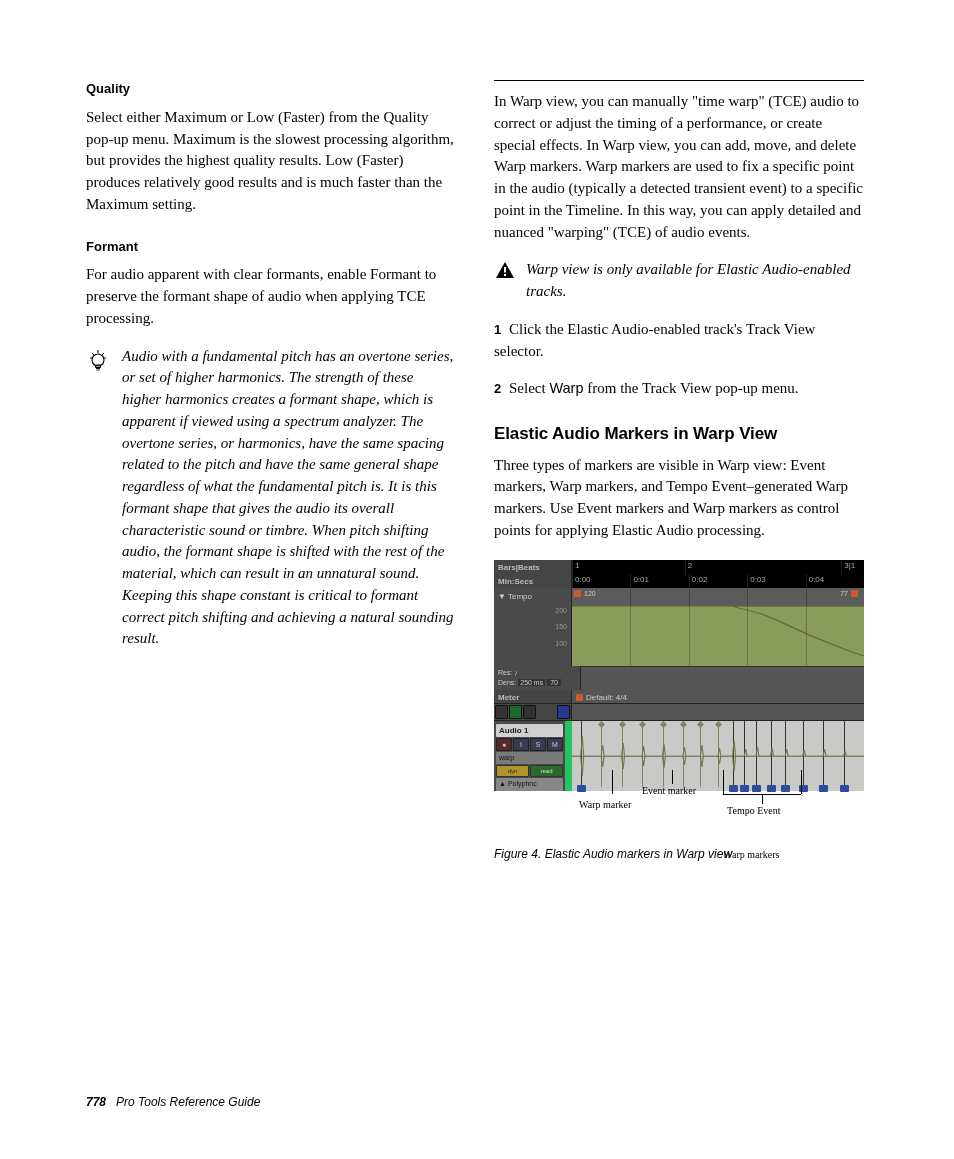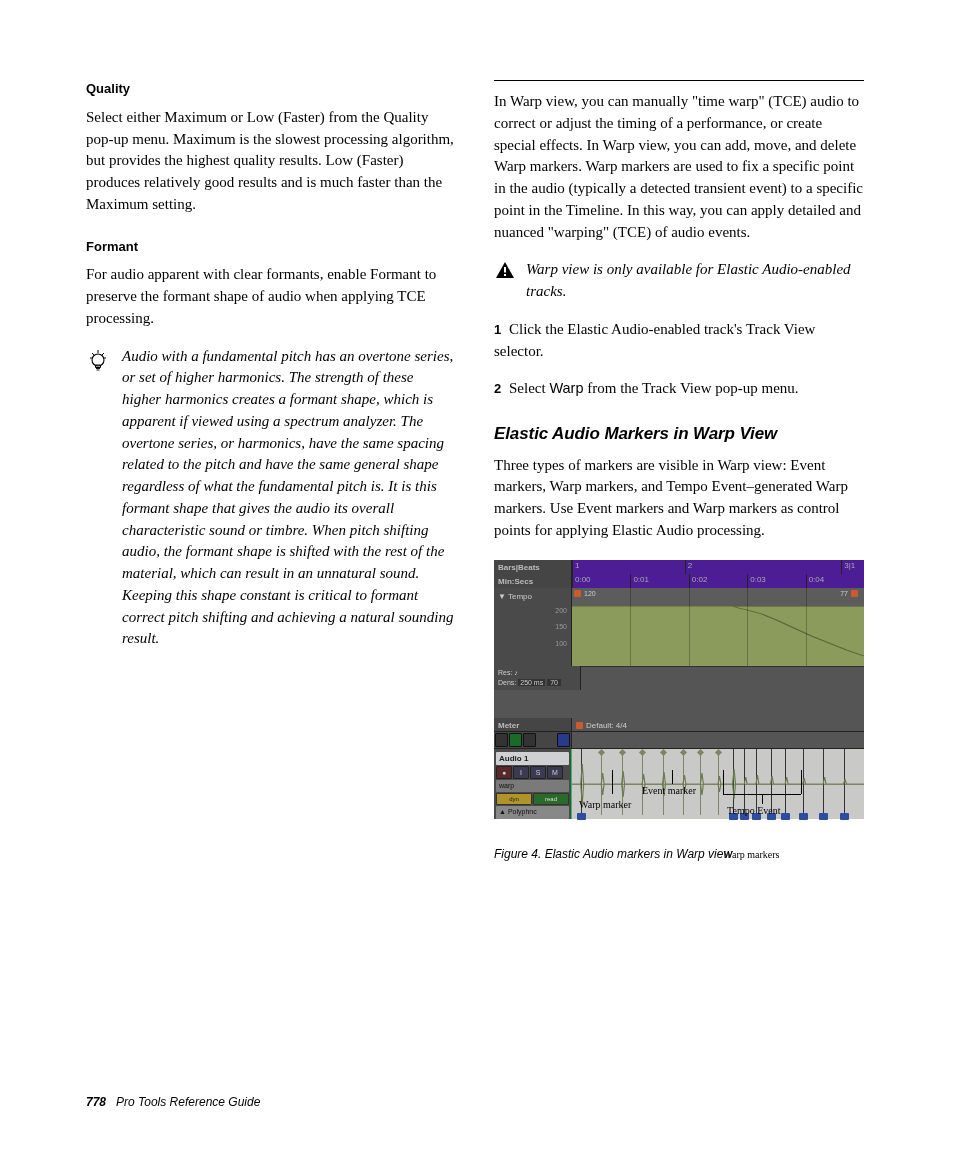--- a/index.html
+++ b/index.html
@@ -34,21 +34,20 @@
     font-size: 21px;
     margin: 0 0 10px 0;
     letter-spacing: -0.2px;
   }
   .h-sub {
     font-family: "Arial Black", "Helvetica Neue", Arial, sans-serif;
     font-weight: 900;
     font-size: 17px;
     margin: 22px 0 8px 0;
     letter-spacing: -0.1px;
-    font-style: italic;
   }
   .h-mini {
     font-family: Arial, "Helvetica Neue", sans-serif;
     font-weight: 700;
     font-size: 13px;
     margin: 0 0 8px 0;
   }
   .h-mini-task {
     font-family: Arial, "Helvetica Neue", sans-serif;
     font-weight: 700;
@@ -124,33 +123,33 @@
   
   .fig-box {
     width: 100%;
     height: 220px;
     background: #555;
     position: relative;
     font-family: Arial, sans-serif;
     font-size: 8px;
     color: #ccc;
   }
-  .fig-rulers { background:#4c1d95; height:14px; display:flex; }
+  .fig-rulers { background:#000000; height:14px; display:flex; }
   .fig-rlabel { width:78px; border-right:1px solid #222; padding:2px 4px; box-sizing:border-box; background:#454545; font-weight:bold; color:#bbb;}
   .fig-rticks { flex:1; display:flex; position:relative; }
   .fig-rticks span { flex:1; border-left:1px solid #222; padding-left:2px; color:#aaa;}
   .fig-tempo { display:flex; height:78px; }
   .fig-tempo-label { width:78px; background:#4a4a4a; border-right:1px solid #222; padding:3px 4px; box-sizing:border-box; }
   .fig-tempo-graph { flex:1; background:#5c5c5c; position:relative; overflow:hidden; }
   .tempo-shape { position:absolute; left:0; right:0; bottom:0; top:18px; background:#8a9b5c; border-top:1px solid #6b7a40;}
-  .fig-meter { display:flex; height:13px; background:#bef264;margin-top:28px;}
+  .fig-meter { display:flex; height:13px; background:#bef264;}
   .fig-meter .fig-rlabel{ height:13px;}
   .fig-meter-right{ flex:1; background:#555; padding:2px 4px;}
   .fig-track { display:flex; height:70px; }
-  .fig-track-head { width:78px; background:#4a4a4a; border-right:1px solid #22c55e; padding:2px; box-sizing:border-box; }
+  .fig-track-head { width:78px; background:#4a4a4a; border-right:7px solid #22c55e; padding:2px; box-sizing:border-box; }
   .tname { background:#cfd0d1; color:#222; font-weight:bold; padding:1px 3px; margin:1px 0; border-radius:1px;}
   .tbtns { display:flex; gap:1px; margin:1px 0;}
   .tbtn { width:14px; height:11px; background:#3a3a52; border:1px solid #222; color:#ccc; text-align:center; font-size:7px; line-height:11px; border-radius:1px;}
   .tsel { background:#7a7a7a; color:#111; font-size:7px; padding:1px 3px; margin:1px 0; border-radius:1px;}
   .fig-wave { flex:1; background:#c9cac8; position:relative; }
   .wave-line { position:absolute; top:50%; left:0; right:0; height:1px; background:#8a9272; }
   .evtmark { position:absolute; top:4px; bottom:4px; width:1px; background:#7c8565;}
   .evtmark::before{ content:""; position:absolute; top:-3px; left:-2px; width:5px; height:5px; background:#7c8565; transform:rotate(45deg);}
   .warpmark { position:absolute; top:0; bottom:0; width:1px; background:#333;}
   .warpmark::after{ content:""; position:absolute; bottom:-1px; left:-4px; width:9px; height:7px; background:#2d4da0; border-radius:1px;}

